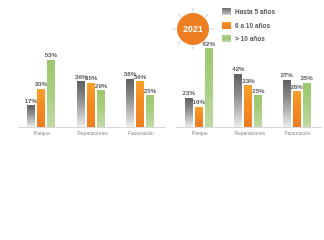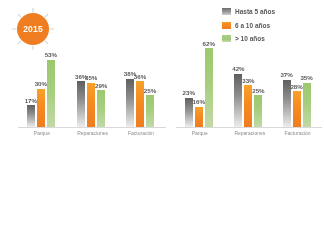--- a/index.html
+++ b/index.html
@@ -57,38 +57,38 @@
   .cat {
     position: absolute; top: 92px; left: 0; width: 100%;
     text-align: center; font-size: 5px; color: #8a8c8e; white-space: nowrap;
   }
 </style>
 </head>
 <body>
 
 <div class="page">
 
-  <div class="badge-wrap y2015">
+
+  <div class="badge-wrap y2021">
     <svg class="badge-rays" viewBox="0 0 42 42">
       <g stroke="#cfd4d8" stroke-width="1.1" stroke-linecap="round">
         <line x1="21" y1="0.5" x2="21" y2="4"></line>
         <line x1="21" y1="38" x2="21" y2="41.5"></line>
         <line x1="0.5" y1="21" x2="4" y2="21"></line>
         <line x1="38" y1="21" x2="41.5" y2="21"></line>
         <line x1="6.3" y1="6.3" x2="8.8" y2="8.8"></line>
         <line x1="33.2" y1="33.2" x2="35.7" y2="35.7"></line>
         <line x1="35.7" y1="6.3" x2="33.2" y2="8.8"></line>
         <line x1="8.8" y1="33.2" x2="6.3" y2="35.7"></line>
       </g>
     </svg>
     <div class="badge-circle">
-      <span>2015</span>
-    </div>
-  </div>
-
+      <span>2021</span>
+    </div>
+  </div>
 
   <div class="legend">
     <div class="legend-row">
       <span class="legend-swatch sw-gray"></span>
       <span class="legend-label">Hasta 5 años</span>
     </div>
     <div class="legend-row">
       <span class="legend-swatch sw-orange"></span>
       <span class="legend-label">6 a 10 años</span>
     </div>

